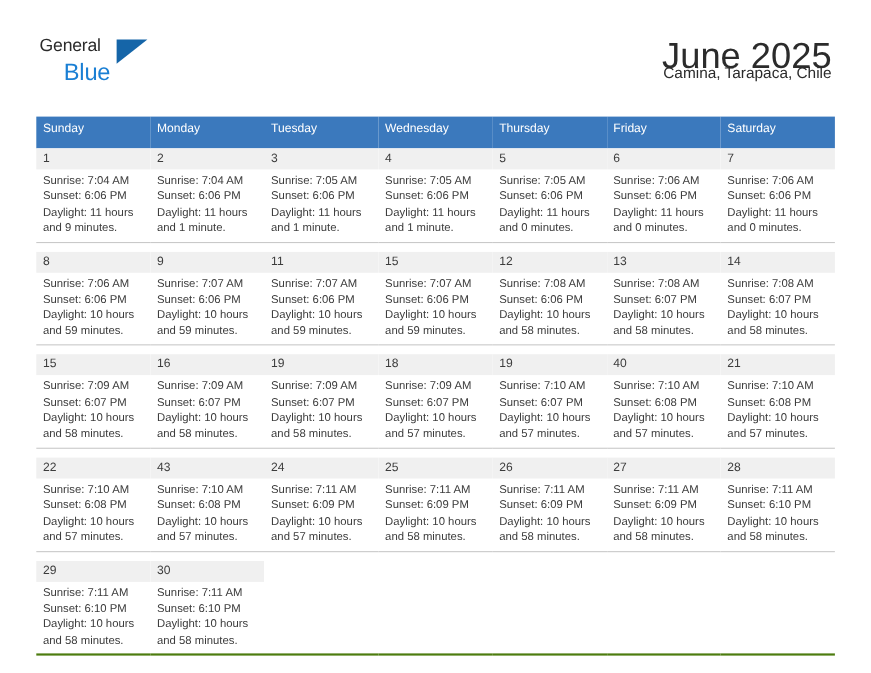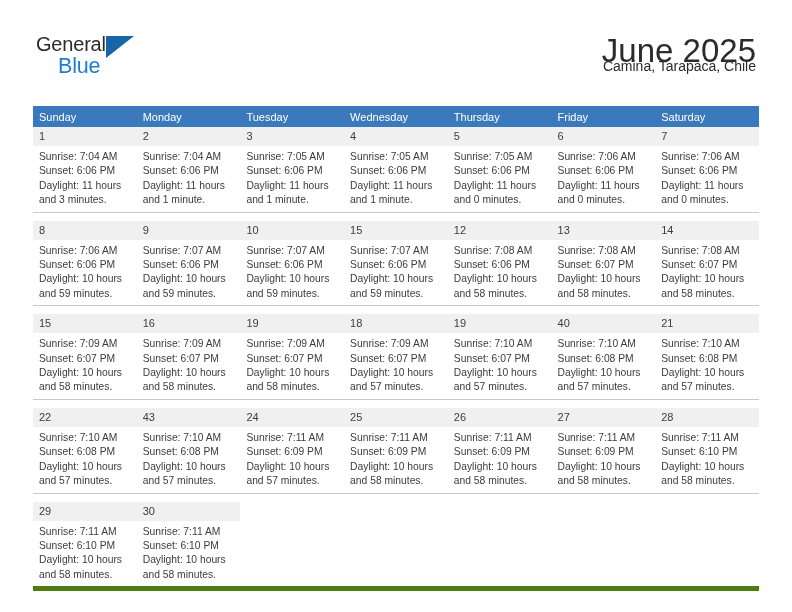--- a/index.html
+++ b/index.html
@@ -33,21 +33,21 @@
     position: absolute;
     left: 36px;
     top: 33px;
     width: 130px;
     height: 46px;
   }
   .logo-general {
     position: absolute;
     left: 0;
     top: 0;
-    font-size: 20px;
+    font-size: 16px;
     letter-spacing: -0.2px;
     color: #2b2b2b;
     font-family: "Liberation Sans", sans-serif;
     text-align: right;
   }
   .logo-blue {
     position: absolute;
     left: 22px;
     top: 21px;
     font-size: 21.5px;
@@ -97,21 +97,21 @@
     width: 726px;
   }
   table.cal col { width: 103.71px; }
 
   thead th {
     background: #3b79bd;
     color: #ffffff;
     font-size: 11px;
     font-weight: normal;
     text-align: left;
-    padding: 4px 0 4px 6px;
+    padding: 4px 0 12px 6px;
     height: 13px;
     border: none;
   }
 
   td.daycell {
     vertical-align: top;
     padding: 0;
     border: none;
     height: 82px;
     background: #ffffff;
@@ -136,21 +136,21 @@
     font-size: 10.3px;
     line-height: 14.4px;
     color: #3c3c3c;
   }
   .info div { white-space: nowrap; }
 
   tr.weekrow td {
     border-bottom: 1px solid #c9c9c9;
   }
   tr.weekrow.last td {
-    border-bottom: 5px solid #4d7c0f;
+    border-bottom: 2px solid #4d7c0f;
   }
   tr.gaprow td {
     height: 8px;
     background: #ffffff;
     border: none;
     padding: 0;
   }
 </style>
 </head>
 <body>
@@ -193,21 +193,21 @@
       </thead>
       <tbody>
 
         <tr class="weekrow">
           <td class="daycell">
             <div class="daynum">1</div>
             <div class="info">
               <div>Sunrise: 7:04 AM</div>
               <div>Sunset: 6:06 PM</div>
               <div>Daylight: 11 hours</div>
-              <div>and 3 minutes.</div>
+              <div>and 9 minutes.</div>
             </div>
           </td>
           <td class="daycell">
             <div class="daynum">2</div>
             <div class="info">
               <div>Sunrise: 7:04 AM</div>
               <div>Sunset: 6:06 PM</div>
               <div>Daylight: 11 hours</div>
               <div>and 1 minute.</div>
             </div>
@@ -275,21 +275,21 @@
           <td class="daycell">
             <div class="daynum">9</div>
             <div class="info">
               <div>Sunrise: 7:07 AM</div>
               <div>Sunset: 6:06 PM</div>
               <div>Daylight: 10 hours</div>
               <div>and 59 minutes.</div>
             </div>
           </td>
           <td class="daycell">
-            <div class="daynum">10</div>
+            <div class="daynum">11</div>
             <div class="info">
               <div>Sunrise: 7:07 AM</div>
               <div>Sunset: 6:06 PM</div>
               <div>Daylight: 10 hours</div>
               <div>and 59 minutes.</div>
             </div>
           </td>
           <td class="daycell">
             <div class="daynum">15</div>
             <div class="info">

